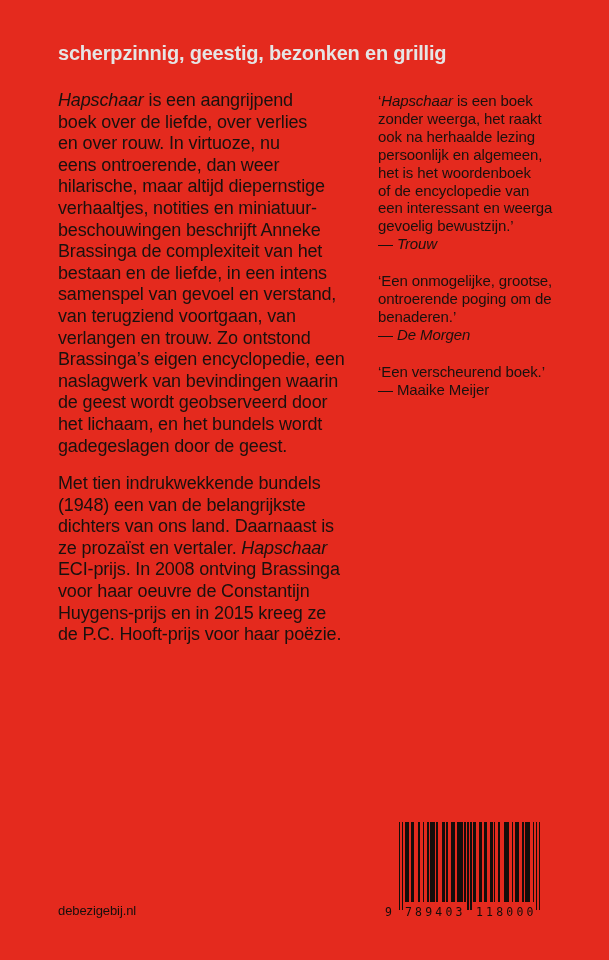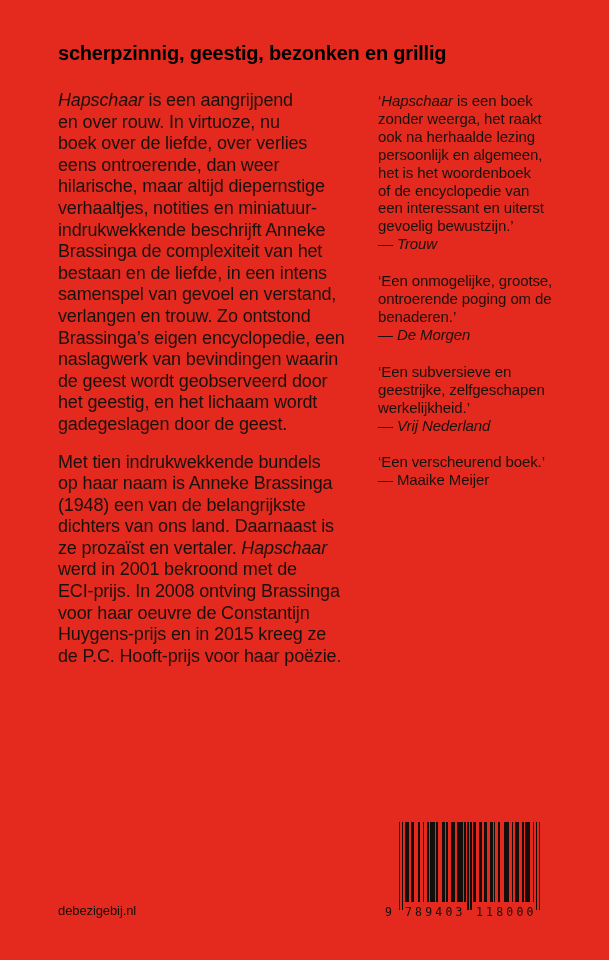--- a/index.html
+++ b/index.html
@@ -7,21 +7,21 @@
     position:relative;
     width:609px; height:960px;
     background:#e42a1e;
     color:#1a110e;
     font-family:"Liberation Sans", sans-serif;
     overflow:hidden;
     margin:0 auto;
   }
   .tagline {
     position:absolute; left:58px; top:42px; margin:0;
-    font-size:20px; font-weight:700; letter-spacing:-0.2px; color:#000000;
+    font-size:20px; font-weight:700; letter-spacing:-0.2px; color:#e5e5e5;
   }
   .desc {
     position:absolute; left:58px; top:90px; width:322px;
     font-size:18px; line-height:21.6px; letter-spacing:-0.15px;
   }
   .para { margin:0 0 16px 0; }
   .line { white-space:nowrap; }
   .quotes {
     position:absolute; left:378px; top:92px; width:218px;
     font-size:15px; line-height:17.9px; letter-spacing:-0.1px;
@@ -49,73 +49,66 @@
 </head>
 <body>
 
 <div class="cover">
 
   <h1 class="tagline">scherpzinnig, geestig, bezonken en grillig</h1>
 
   <div class="desc">
       <div class="para">
         <div class="line"><span class="it">Hapschaar</span><span> is een aangrijpend</span></div>
+        <div class="line"><span>boek over de liefde, over verlies</span></div>
         <div class="line"><span>en over rouw. In virtuoze, nu</span></div>
-        <div class="line"><span>boek over de liefde, over verlies</span></div>
         <div class="line"><span>eens ontroerende, dan weer</span></div>
         <div class="line"><span>hilarische, maar altijd diepernstige</span></div>
         <div class="line"><span>verhaaltjes, notities en miniatuur-</span></div>
-        <div class="line"><span>indrukwekkende beschrijft Anneke</span></div>
+        <div class="line"><span>beschouwingen beschrijft Anneke</span></div>
         <div class="line"><span>Brassinga de complexiteit van het</span></div>
         <div class="line"><span>bestaan en de liefde, in een intens</span></div>
         <div class="line"><span>samenspel van gevoel en verstand,</span></div>
+        <div class="line"><span>van terugziend voortgaan, van</span></div>
         <div class="line"><span>verlangen en trouw. Zo ontstond</span></div>
         <div class="line"><span>Brassinga’s eigen encyclopedie, een</span></div>
         <div class="line"><span>naslagwerk van bevindingen waarin</span></div>
         <div class="line"><span>de geest wordt geobserveerd door</span></div>
-        <div class="line"><span>het geestig, en het lichaam wordt</span></div>
+        <div class="line"><span>het lichaam, en het bundels wordt</span></div>
         <div class="line"><span>gadegeslagen door de geest.</span></div>
       </div>
       <div class="para">
         <div class="line"><span>Met tien indrukwekkende bundels</span></div>
-        <div class="line"><span>op haar naam is Anneke Brassinga</span></div>
         <div class="line"><span>(1948) een van de belangrijkste</span></div>
         <div class="line"><span>dichters van ons land. Daarnaast is</span></div>
         <div class="line"><span>ze prozaïst en vertaler. </span><span class="it">Hapschaar</span></div>
-        <div class="line"><span>werd in 2001 bekroond met de</span></div>
         <div class="line"><span>ECI-prijs. In 2008 ontving Brassinga</span></div>
         <div class="line"><span>voor haar oeuvre de Constantijn</span></div>
         <div class="line"><span>Huygens-prijs en in 2015 kreeg ze</span></div>
         <div class="line"><span>de P.C. Hooft-prijs voor haar poëzie.</span></div>
       </div>
     </div>
 
   <div class="quotes">
       <div class="quote">
         <div class="qline"><span>‘</span><span class="it">Hapschaar</span><span> is een boek</span></div>
         <div class="qline"><span>zonder weerga, het raakt</span></div>
         <div class="qline"><span>ook na herhaalde lezing</span></div>
         <div class="qline"><span>persoonlijk en algemeen,</span></div>
         <div class="qline"><span>het is het woordenboek</span></div>
         <div class="qline"><span>of de encyclopedie van</span></div>
-        <div class="qline"><span>een interessant en uiterst</span></div>
+        <div class="qline"><span>een interessant en weerga</span></div>
         <div class="qline"><span>gevoelig bewustzijn.’</span></div>
         <div class="attr"><span>— </span><span class="it">Trouw</span></div>
       </div>
       <div class="quote">
         <div class="qline"><span>‘Een onmogelijke, grootse,</span></div>
         <div class="qline"><span>ontroerende poging om de</span></div>
         <div class="qline"><span>benaderen.’</span></div>
         <div class="attr"><span>— </span><span class="it">De Morgen</span></div>
-      </div>
-      <div class="quote">
-        <div class="qline"><span>‘Een subversieve en</span></div>
-        <div class="qline"><span>geestrijke, zelfgeschapen</span></div>
-        <div class="qline"><span>werkelijkheid.’</span></div>
-        <div class="attr"><span>— </span><span class="it">Vrij Nederland</span></div>
       </div>
       <div class="quote">
         <div class="qline"><span>‘Een verscheurend boek.’</span></div>
         <div class="attr"><span>— Maaike Meijer</span></div>
       </div>
     </div>
 
   <div class="website">debezigebij.nl</div>
 
   <div class="barcode">

